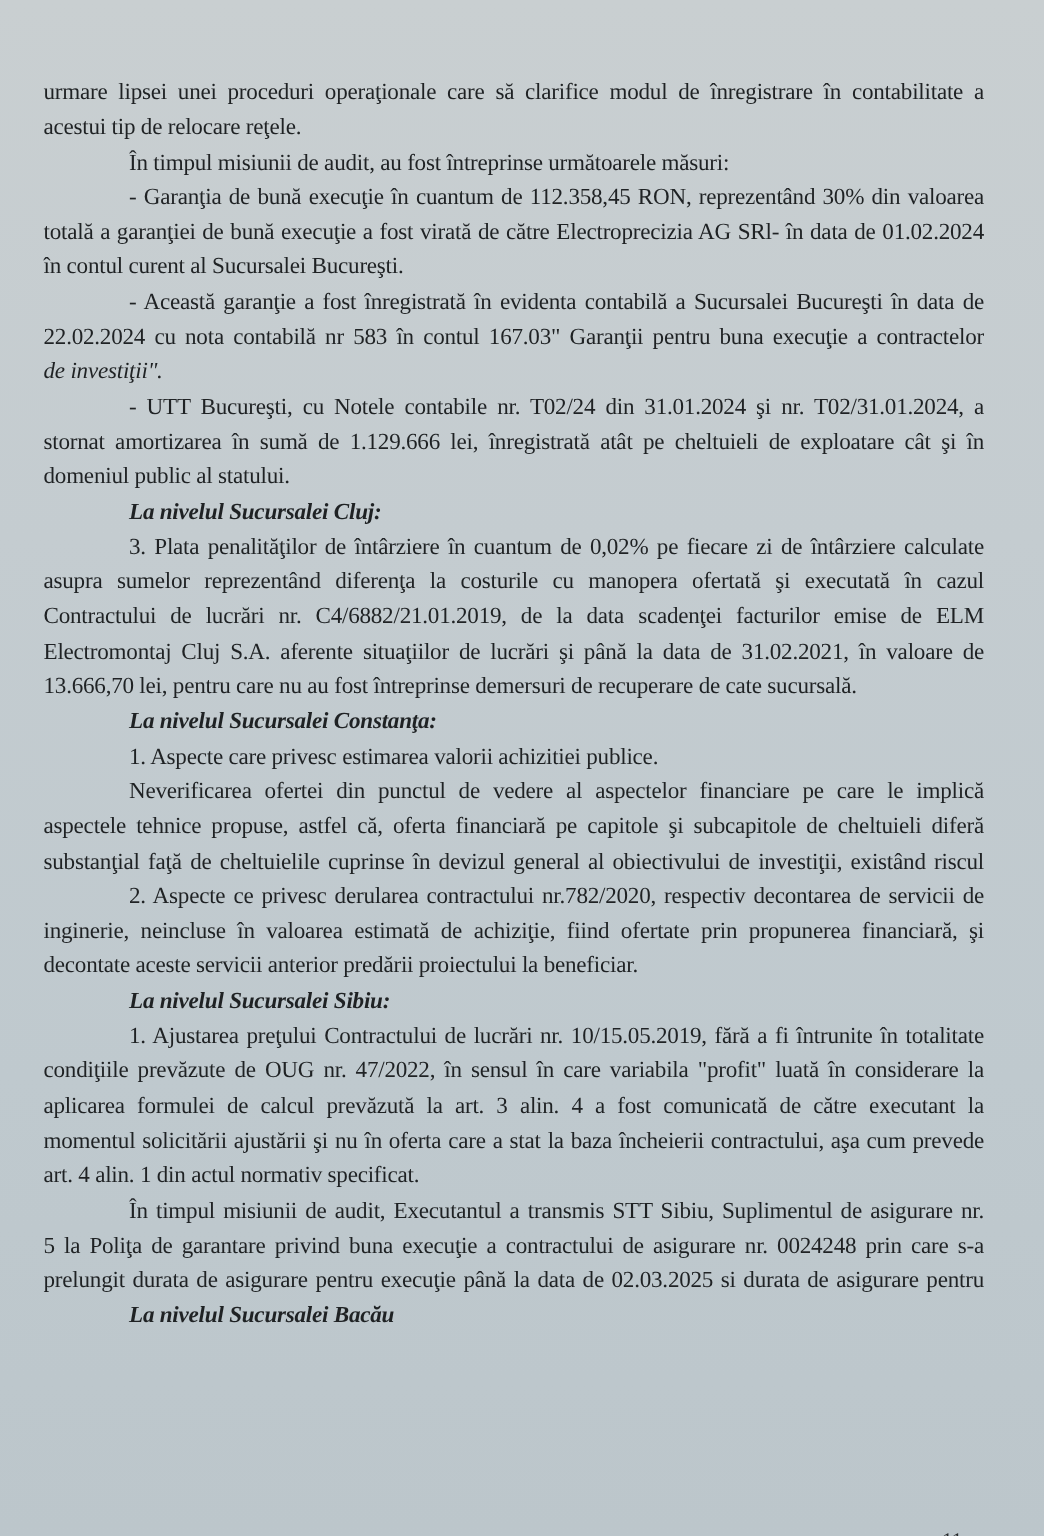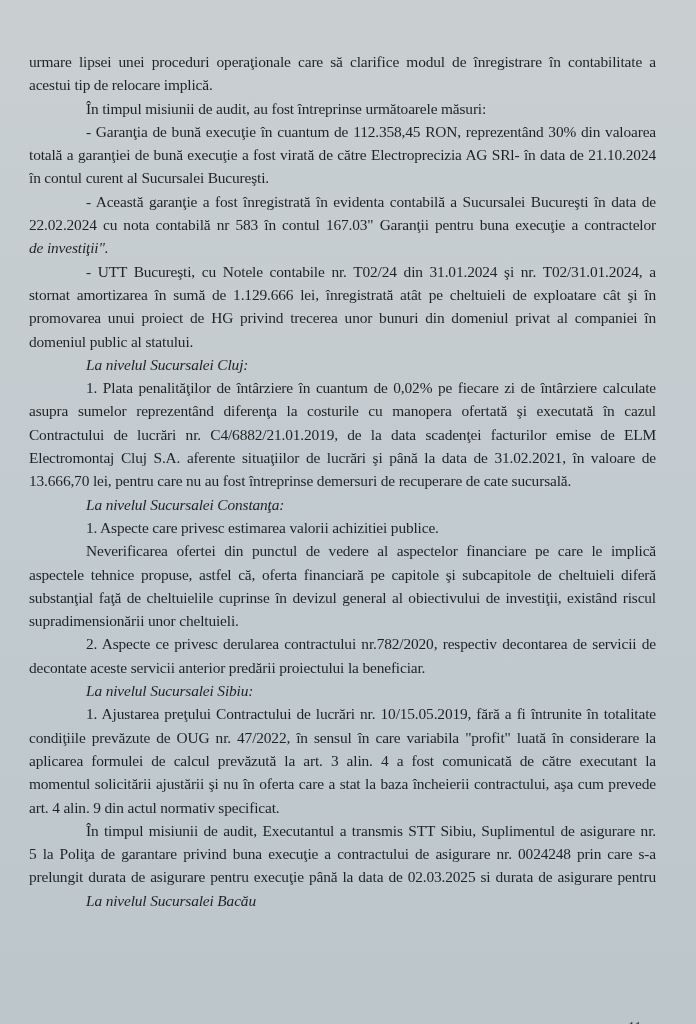--- a/index.html
+++ b/index.html
@@ -20,100 +20,99 @@
     font-size: 15.4px;
     line-height: 23.3px;
     text-align: justify;
     text-align-last: justify;
     white-space: nowrap;
     overflow: hidden;
     letter-spacing: -0.15px;
   }
   .line.last { text-align-last: left; }
   .indent { padding-left: 57px; }
-  .heading { font-weight: normal; font-style: italic; padding-left: 57px; text-align-last: left; }
+  .heading { font-weight: bold; font-style: italic; padding-left: 57px; text-align-last: left; }
   .para { margin: 0; }
   .it { font-style: italic; }
   .page-number {
     position: absolute;
     left: 628px; top: 1020px;
     font-size: 14px;
     font-family: "Liberation Serif", serif;
     color: #2a2d2f;
   }
 </style>
 </head>
 <body>
 
 <div class="page">
 
   <div class="para">
     <div class="line">urmare lipsei unei proceduri operaţionale care să clarifice modul de înregistrare în contabilitate a</div>
-    <div class="line last">acestui tip de relocare implică.</div>
+    <div class="line last">acestui tip de relocare reţele.</div>
   </div>
 
   <div class="para">
     <div class="line indent last">În timpul misiunii de audit, au fost întreprinse următoarele măsuri:</div>
   </div>
 
   <div class="para">
     <div class="line indent">- Garanţia de bună execuţie în cuantum de 112.358,45 RON, reprezentând 30% din valoarea</div>
-    <div class="line">totală a garanţiei de bună execuţie a fost virată de către Electroprecizia AG SRl- în data de 21.10.2024</div>
+    <div class="line">totală a garanţiei de bună execuţie a fost virată de către Electroprecizia AG SRl- în data de 01.02.2024</div>
     <div class="line last">în contul curent al Sucursalei Bucureşti.</div>
   </div>
 
   <div class="para">
     <div class="line indent">- Această garanţie a fost înregistrată în evidenta contabilă a Sucursalei Bucureşti în data de</div>
     <div class="line">22.02.2024 cu nota contabilă nr 583 în contul 167.03" Garanţii pentru buna execuţie a contractelor</div>
     <div class="line last it">de investiţii".</div>
   </div>
 
   <div class="para">
     <div class="line indent">- UTT Bucureşti, cu Notele contabile nr. T02/24 din 31.01.2024 şi  nr. T02/31.01.2024, a</div>
     <div class="line">stornat amortizarea în sumă de 1.129.666 lei, înregistrată atât pe cheltuieli de exploatare cât şi în</div>
-    <div class="line">promovarea unui proiect de HG privind trecerea unor bunuri din domeniul privat al companiei în</div>
     <div class="line last">domeniul public al statului.</div>
   </div>
 
   <div class="line heading">La nivelul Sucursalei Cluj:</div>
 
   <div class="para">
-    <div class="line indent">1. Plata penalităţilor de întârziere în cuantum de 0,02% pe fiecare zi de întârziere calculate</div>
+    <div class="line indent">3. Plata penalităţilor de întârziere în cuantum de 0,02% pe fiecare zi de întârziere calculate</div>
     <div class="line">asupra sumelor reprezentând diferenţa la costurile cu manopera ofertată şi executată în cazul</div>
     <div class="line">Contractului de lucrări nr. C4/6882/21.01.2019, de la data scadenţei facturilor emise de ELM</div>
     <div class="line">Electromontaj Cluj S.A. aferente situaţiilor de lucrări şi până la data de 31.02.2021, în valoare de</div>
     <div class="line last">13.666,70 lei, pentru care nu au fost întreprinse demersuri de recuperare de cate  sucursală.</div>
   </div>
 
   <div class="line heading">La nivelul Sucursalei Constanţa:</div>
 
   <div class="para">
     <div class="line indent last">1.  Aspecte care privesc estimarea valorii achizitiei publice.</div>
   </div>
 
   <div class="para">
     <div class="line indent">Neverificarea ofertei din punctul de vedere al aspectelor financiare pe care le implică</div>
     <div class="line">aspectele tehnice propuse, astfel că, oferta financiară pe capitole şi subcapitole de cheltuieli diferă</div>
     <div class="line">substanţial faţă de cheltuielile cuprinse în devizul general al obiectivului de investiţii, existând riscul</div>
-    <div class="line last">supradimensionării unor cheltuieli.</div>
   </div>
 
   <div class="para">
     <div class="line indent">2.  Aspecte ce privesc derularea contractului nr.782/2020, respectiv decontarea de  servicii de</div>
+    <div class="line">inginerie, neincluse în valoarea estimată de achiziţie, fiind ofertate prin propunerea financiară, şi</div>
     <div class="line last">decontate aceste servicii anterior predării proiectului la beneficiar.</div>
   </div>
 
   <div class="line heading">La nivelul Sucursalei Sibiu:</div>
 
   <div class="para">
     <div class="line indent">1. Ajustarea preţului Contractului de lucrări nr. 10/15.05.2019, fără a fi întrunite în totalitate</div>
     <div class="line">condiţiile prevăzute de OUG nr. 47/2022, în sensul în care variabila "profit" luată în considerare la</div>
     <div class="line">aplicarea formulei de calcul prevăzută la art. 3 alin. 4 a fost comunicată de către executant la</div>
     <div class="line">momentul solicitării ajustării şi nu în oferta care a stat la baza încheierii contractului, aşa cum prevede</div>
-    <div class="line last">art. 4 alin. 9 din actul normativ specificat.</div>
+    <div class="line last">art. 4 alin. 1 din actul normativ specificat.</div>
   </div>
 
 
   <div class="para">
     <div class="line indent">În timpul misiunii de audit, Executantul a transmis STT Sibiu,  Suplimentul de asigurare nr.</div>
     <div class="line">5 la Poliţa de garantare privind buna execuţie a contractului de asigurare nr. 0024248 prin care s-a</div>
     <div class="line">prelungit durata de asigurare pentru execuţie până la data de 02.03.2025 si durata de asigurare pentru</div>
   </div>
 
   <div class="line heading">La nivelul Sucursalei Bacău</div>

